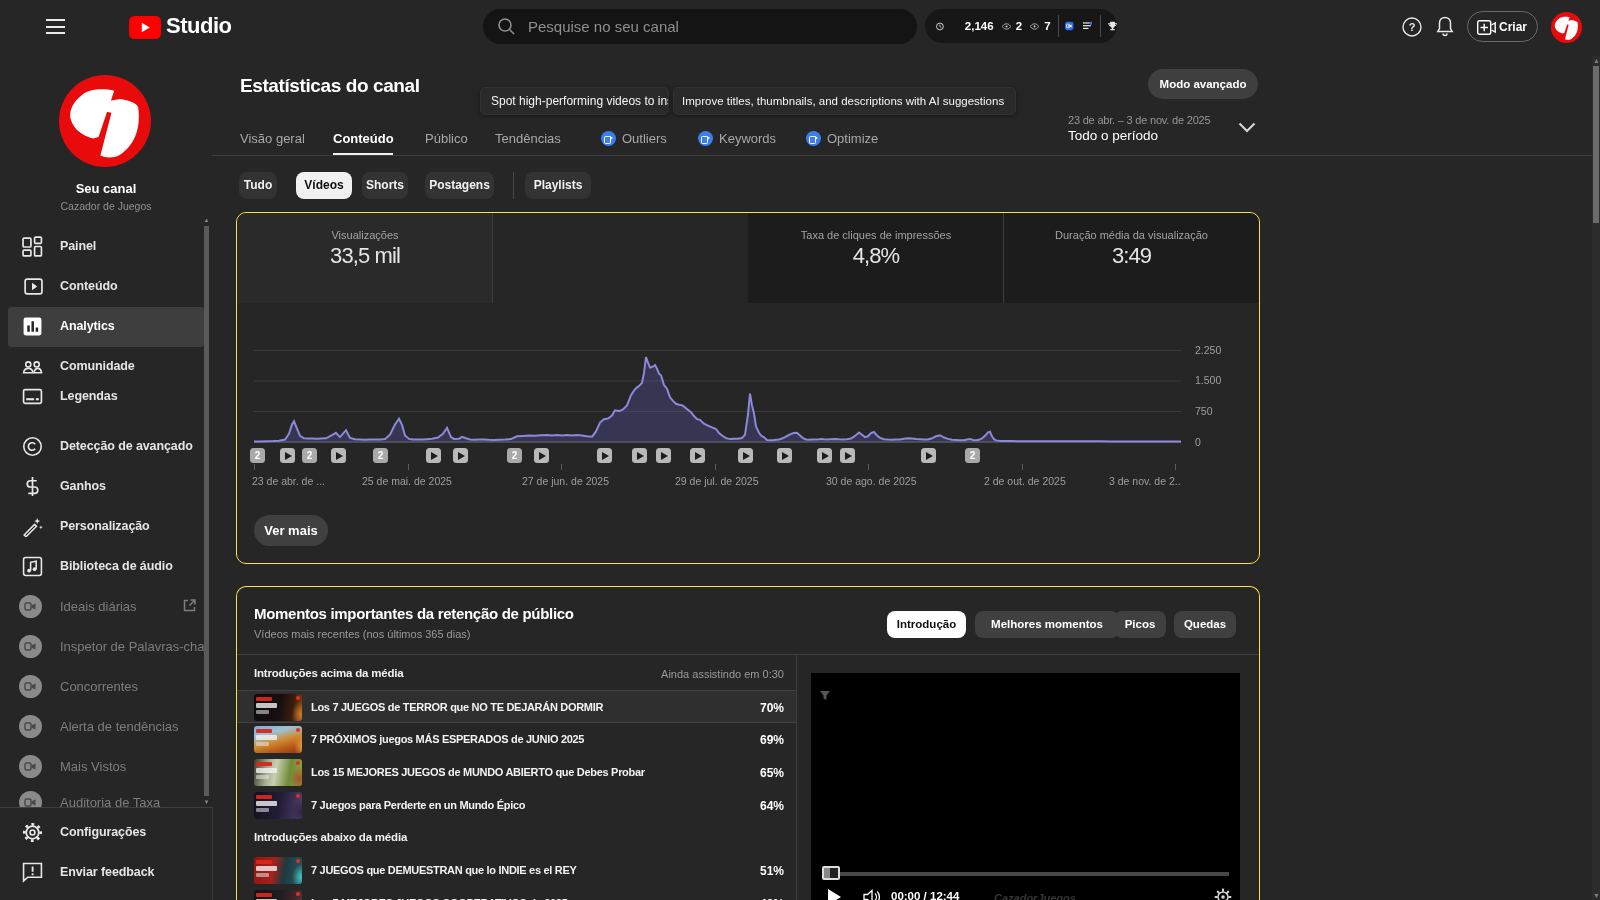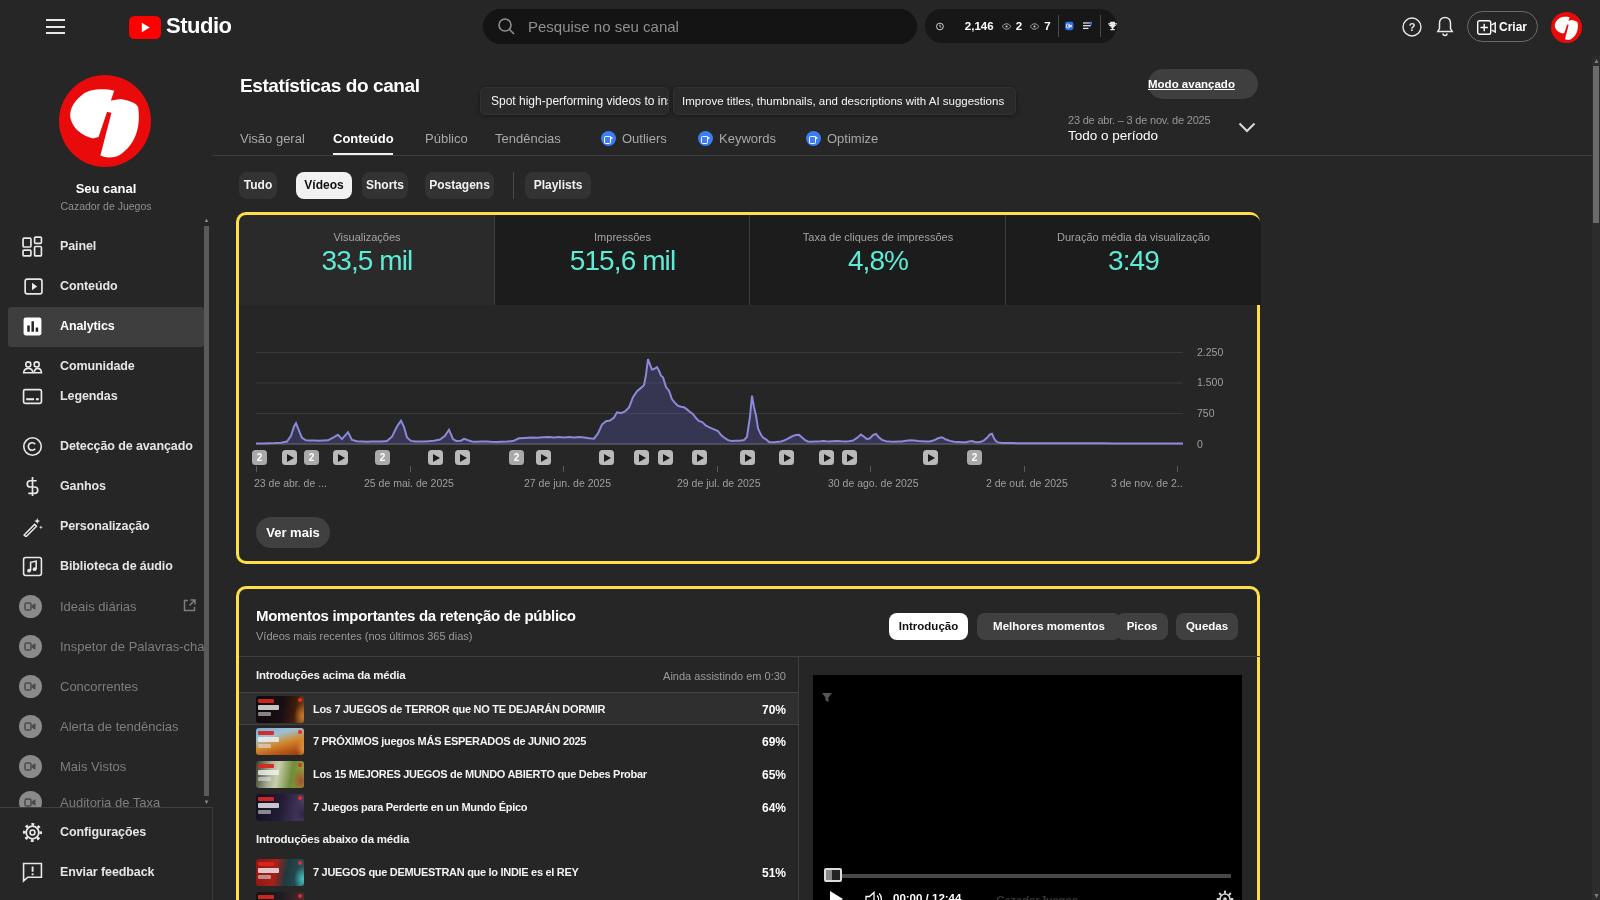--- a/index.html
+++ b/index.html
@@ -43,39 +43,39 @@
   #main { position:absolute; left:212px; top:56px; width:1380px; height:844px; }
   h1.title { position:absolute; left:28px; top:19px; font-size:19px; font-weight:bold; color:#fff; letter-spacing:-0.4px; }
   .tooltip { position:absolute; top:31px; height:28px; background:#2a2a2a; border:1px solid #323232; border-radius:5px; color:#f5f5f5; font-size:12px; line-height:26px; padding:0 0 0 10px; white-space:nowrap; overflow:hidden; box-shadow:0 1px 4px rgba(0,0,0,.4); }
   .tabs { position:absolute; top:75px; font-size:13px; color:#a8a8a8; white-space:nowrap; }
   .tabs.on { color:#fff; font-weight:bold; }
   #tabline { position:absolute; left:0; top:99px; width:1380px; height:1px; background:#3e3e3e; }
   #tab-underline { position:absolute; top:97px; height:3px; background:#f1f1f1; }
   .viq { display:inline-block; width:15px; height:15px; border-radius:50%; background:#3b7df2; vertical-align:-3px; margin-right:6px; position:relative; }
   .viq:after { content:""; position:absolute; left:3px; top:4.5px; width:5px; height:6px; border:1.3px solid #fff; border-radius:1.5px; }
   .viq:before { content:""; position:absolute; left:9.4px; top:5px; border-left:3.8px solid #fff; border-top:2.8px solid transparent; border-bottom:2.8px solid transparent; }
-  #modo { position:absolute; left:936px; top:13px; width:110px; height:30px; background:#3f3f3f; border-radius:15px; line-height:30px; font-size:11.5px; font-weight:bold; color:#fff;text-decoration:underline; }
+  #modo { position:absolute; left:936px; top:13px; width:110px; height:30px; background:#3f3f3f; border-radius:15px; text-align:center; line-height:30px; font-size:11.5px; font-weight:bold; color:#fff; }
   #daterange { position:absolute; left:856px; top:58px; width:350px; text-align:left; }
   #daterange .d1 { font-size:11px; letter-spacing:-0.2px; color:#969696; }
   #daterange .d2 { font-size:13.5px; color:#fff; margin-top:2px; }
 
   
   .chip { position:absolute; top:116px; height:27px; border-radius:8px; background:#333333; color:#f1f1f1; font-size:12px; font-weight:bold; line-height:27px; text-align:center; }
   .chip.on { background:#f1f1f1; color:#0f0f0f; }
   #chipdiv { position:absolute; left:301px; top:116px; width:1px; height:27px; background:#4a4a4a; }
 
   
-  .card { position:absolute; left:24px; width:1024px; background:#262626; border:3px solid #fde047; border-radius:10px; }
+  .card { position:absolute; left:24px; width:1024px; background:#262626; border:1px solid #fde047; border-radius:10px; }
   #card1 { top:156px; height:352px; }
   #card2 { top:530px; height:330px; border-bottom:none; border-radius:10px 10px 0 0; }
 
   
   .mcol { position:absolute; top:0; height:90px; text-align:center; background:#2a2a2a; border-radius:10px 0 0 0; }
   .mcol .h { margin-top:16px; font-size:11px; color:#a3a3a3; }
-  .mcol .v { margin-top:2px; font-size:28px; letter-spacing:-0.9px; color:#5eead4; }
+  .mcol .v { margin-top:2px; font-size:22px; letter-spacing:-0.9px; color:#e5e5e5; }
   .mcol.dark { background:#1c1c1c; border-radius:0; } .mcol.dark.last { border-radius:0 10px 0 0; }
   .mcol .vl { position:absolute; right:0; top:0; width:1px; height:90px; background:#3e3e3e; }
 
   
   #chart { position:absolute; left:0; top:90px; width:1022px; height:260px; }
   .ylab { position:absolute; left:958px; font-size:10.5px; color:#9e9e9e; }
   .xlab { position:absolute; top:172px; font-size:10.5px; color:#9e9e9e; white-space:nowrap; }
   .mark { position:absolute; top:145px; width:15px; height:15px; background:#b9b9b9; border-radius:3.5px; }
   .mark svg { position:absolute; left:4.5px; top:3.5px; }
   .mark.n { background:#a9a9a9; color:#fff; font-size:10px; font-weight:bold; text-align:center; line-height:15px; }
@@ -371,25 +371,20 @@
     <div class="chip on" style="left:84px; width:56px;">Vídeos</div>
     <div class="chip" style="left:150px; width:46px;">Shorts</div>
     <div class="chip" style="left:213px; width:69px;">Postagens</div>
     <div id="chipdiv"></div>
     <div class="chip" style="left:313px; width:66px;">Playlists</div>
 
     <div class="card" id="card1">
       <div class="mcol" style="left:0; width:256px;">
           <div class="h">Visualizações</div>
           <div class="v">33,5 mil</div>
-          <div class="vl"></div>
-        </div>
-      <div class="mcol dark" style="left:256px; width:255px;">
-          <div class="h">Impressões</div>
-          <div class="v">515,6 mil</div>
           <div class="vl"></div>
         </div>
       <div class="mcol dark" style="left:511px; width:256px;">
           <div class="h">Taxa de cliques de impressões</div>
           <div class="v">4,8%</div>
           <div class="vl"></div>
         </div>
       <div class="mcol dark last" style="left:767px; width:255px;">
           <div class="h">Duração média da visualização</div>
           <div class="v">3:49</div>

